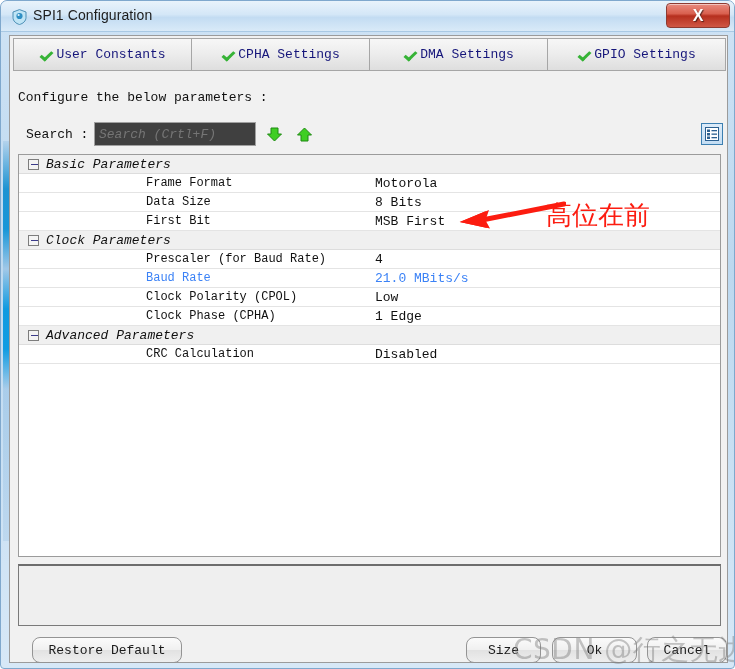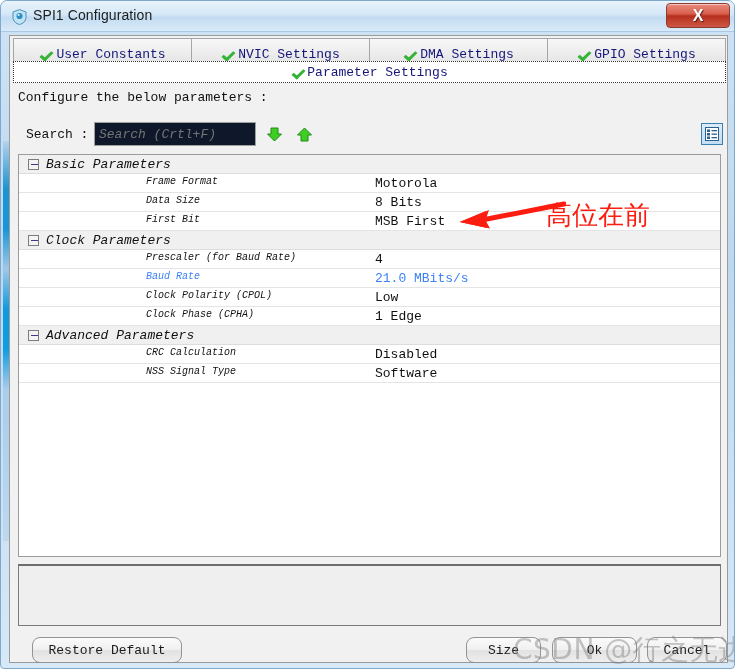--- a/index.html
+++ b/index.html
@@ -140,21 +140,21 @@
   }
   #search-label {
     position: absolute; left: 8px; top: 5px;
     font-family: "Liberation Mono", monospace;
     font-size: 13px; color: #101010;
   }
   #search-input {
     position: absolute; left: 76px; top: 0px;
     width: 162px; height: 24px;
     border: 1px solid #a0a0a0;
-    background: #0f172a;
+    background: #404040;
     font-family: "Liberation Mono", monospace;
     font-style: italic;
     font-size: 13px;
     color: #999999;
     padding: 0 4px;
     outline: none;
   }
   .arrow-btn {
     position: absolute; top: 4px;
     width: 17px; height: 17px;
@@ -212,23 +212,22 @@
   .param-row {
     position: relative;
     height: 19px;
     background: #ffffff;
     border-bottom: 1px solid #e4e4e4;
     cursor: pointer;
   }
   .p-name {
     position: absolute; left: 127px; top: 2px;
     font-family: "Liberation Mono", monospace;
-    font-size: 10px; color: #101010;
-    white-space: nowrap;
-    font-style: italic;
+    font-size: 12px; color: #101010;
+    white-space: nowrap;
   }
   .p-val {
     position: absolute; left: 356px; top: 2px;
     font-family: "Liberation Mono", monospace;
     font-size: 13px; color: #101010;
     white-space: nowrap;
   }
   .disabled .p-name, .disabled .p-val { color: #3b82f6; }
 
   
@@ -311,36 +310,32 @@
 
   <div id="content">
 
     <div id="tabrow">
       <div class="tab">
         <span class="check"></span>
         <span>User Constants</span>
       </div>
       <div class="tab">
         <span class="check"></span>
-        <span>NVIC Settings</span>
+        <span>CPHA Settings</span>
       </div>
       <div class="tab">
         <span class="check"></span>
         <span>DMA Settings</span>
       </div>
       <div class="tab">
         <span class="check"></span>
         <span>GPIO Settings</span>
       </div>
     </div>
 
-    <div class="tab-active">
-      <span class="check"></span>
-      <span>Parameter Settings</span>
-    </div>
 
     <div id="configure-text">Configure the below parameters :</div>
 
     <div id="search-row">
       <span id="search-label">Search :</span>
       <input id="search-input" type="text" placeholder="Search (Crtl+F)" style="">
       <span class="arrow-btn" id="arrow-down">
         <svg class="arr-svg" width="17" height="17" viewBox="0 0 17 17">
           <path d="M5 2 H12 V8 H15.5 L8.5 15 L1.5 8 H5 Z" fill="#3fce23" stroke="#1f8a12" stroke-width="1"></path>
         </svg>
@@ -404,24 +399,20 @@
       </div>
 
       <div class="grp-row">
         <span class="toggle-box"></span>
         <span class="grp-label">Advanced Parameters</span>
       </div>
       <div class="param-row">
         <span class="p-name">CRC Calculation</span>
         <span class="p-val">Disabled</span>
       </div>
-      <div class="param-row">
-        <span class="p-name">NSS Signal Type</span>
-        <span class="p-val">Software</span>
-      </div>
     </div>
 
     <div id="desc-panel"></div>
 
     <div class="btn" id="btn-restore">Restore Default</div>
     <div class="btn" id="btn-apply">Size</div>
     <div class="btn" id="btn-ok">Ok</div>
     <div class="btn" id="btn-cancel">Cancel</div>
   </div>
 

